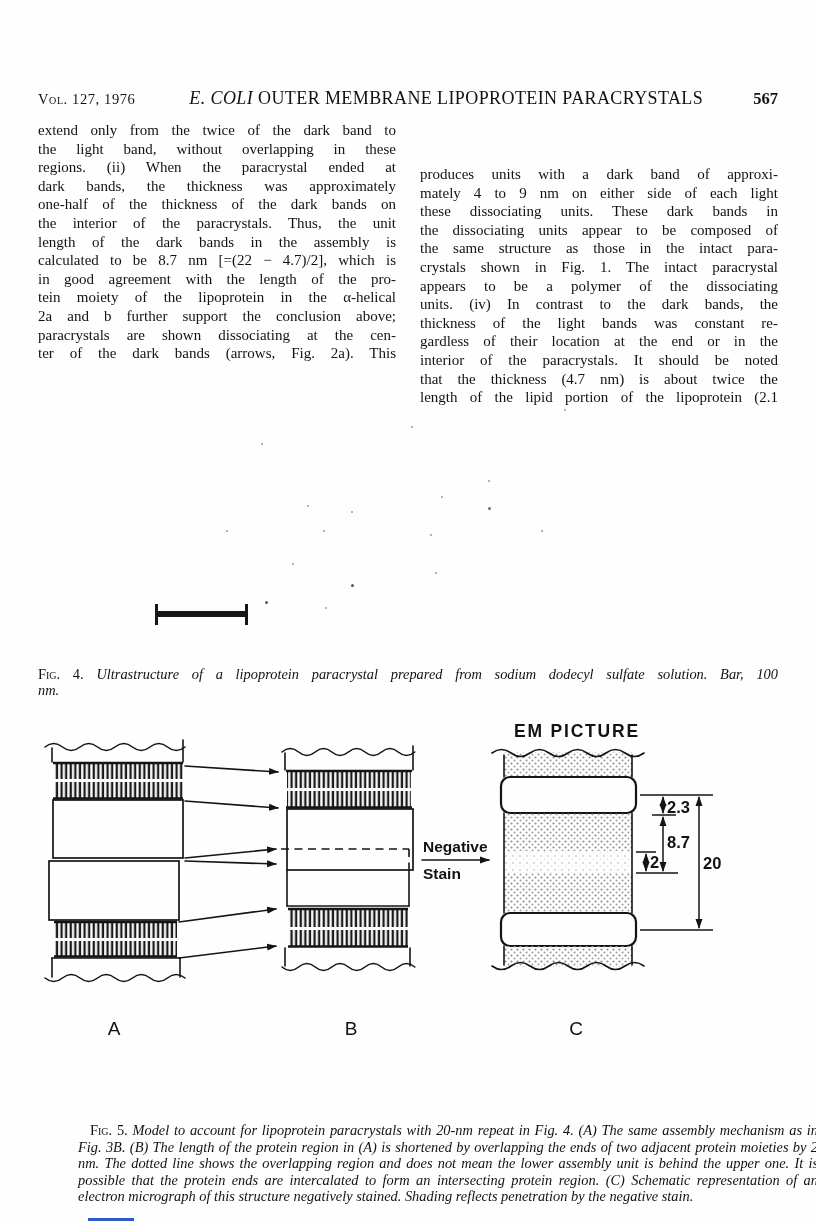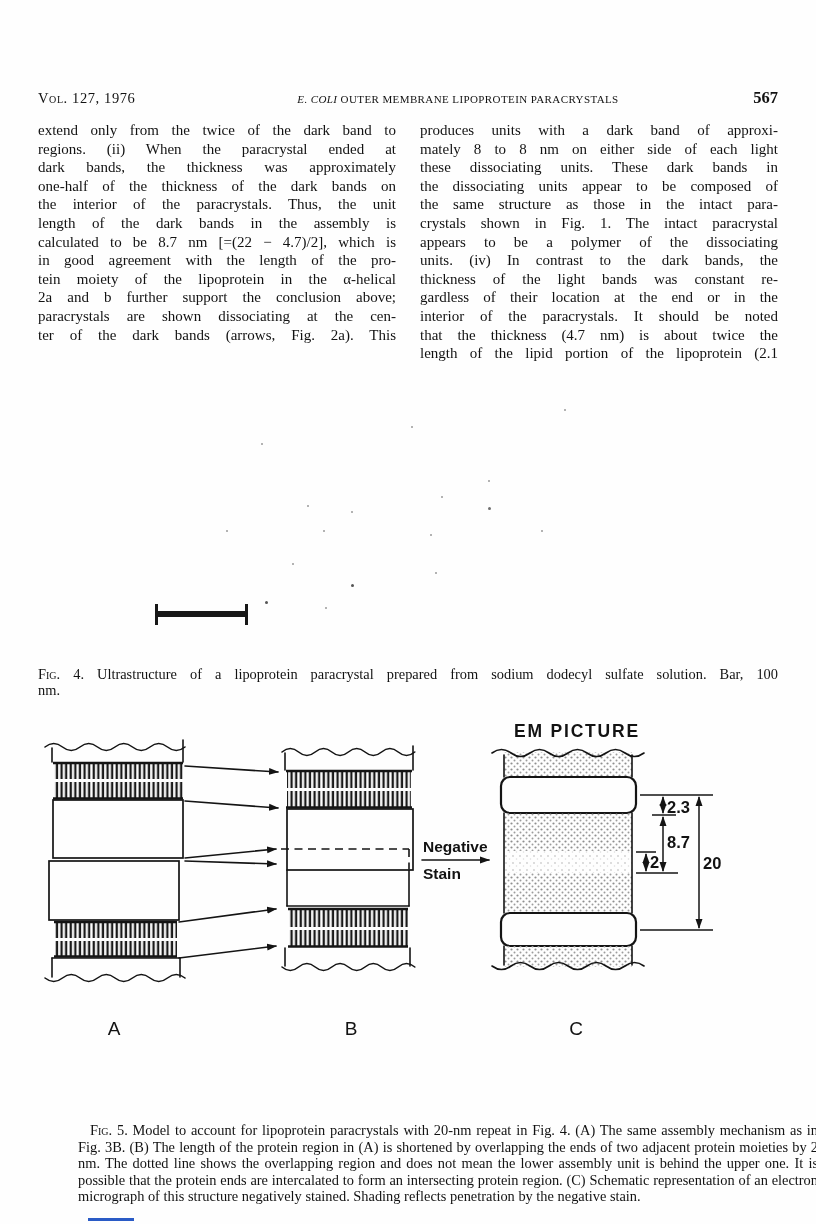--- a/index.html
+++ b/index.html
@@ -1,40 +1,40 @@
 <!DOCTYPE html>
 <html><head>
 <meta charset="utf-8">
 <style>
   html,body{margin:0;padding:0;background:#e8e8e8;}
   .page{position:relative;width:816px;height:1224px;background:#fefefe;margin:0 auto;
         font-family:"Liberation Serif",serif;color:#121212;overflow:hidden;}
   
   .hdr{position:absolute;left:38px;top:88px;width:740px;display:flex;align-items:baseline;gap:29px;}
   .hdr .vol{width:160px;font-variant:small-caps;font-size:14.5px;letter-spacing:.6px;}
-  .hdr .ttl{flex:1;text-align:center;font-size:11px;letter-spacing:.4px;white-space:nowrap;}
+  .hdr .ttl{flex:1;font-size:18px;letter-spacing:.4px;white-space:nowrap;}
   .hdr .ttl .ital{font-style:italic;}
   .hdr .pgnum{width:60px;text-align:right;font-weight:bold;font-size:16.5px;}
   
   .col{position:absolute;top:121px;width:358px;font-size:15px;line-height:18.6px;}
   .col-left{left:38px;}
-  .col-right{left:420px;}
+  .col-right{left:420px;margin-top:44px;}
   .tline{text-align:justify;text-align-last:justify;-moz-text-align-last:justify;white-space:normal;
          overflow:hidden;height:18.6px;}
   
   .sbar{position:absolute;left:157px;top:611px;width:90px;height:6px;background:#171717;}
   .scap{position:absolute;width:3px;height:21px;top:604px;background:#171717;}
   .speck{position:absolute;width:2px;height:2px;background:#9a9a9a;border-radius:50%;}
   
   .caption{position:absolute;left:38px;width:740px;font-size:14.4px;line-height:16.4px;}
   .cap4{top:666px;}
   .cap5{top:1108px;text-align:justify;text-indent:12px;margin-left:40px;}
   .capline{text-align:justify;text-align-last:justify;-moz-text-align-last:justify;height:16.4px;overflow:hidden;}
   .sc{font-variant:small-caps;}
-  .it{}
+  .it{font-style:italic;}
   
   svg.fig5{position:absolute;left:30px;top:700px;width:756px;height:345px;overflow:visible;}
   svg .ln{stroke:#141414;stroke-width:1.6;fill:none;stroke-linecap:round;}
   svg .thk{stroke:#141414;stroke-width:2.6;fill:none;}
   svg .box{fill:#fefefe;stroke:#141414;stroke-width:1.7;}
   svg .whiteband{fill:#fefefe;stroke:#141414;stroke-width:2.2;}
   svg .dash{stroke:#141414;stroke-width:1.6;fill:none;stroke-dasharray:8 5.5;}
   svg .dim{stroke:#141414;stroke-width:1.5;fill:none;}
   svg text{fill:#121212;}
   svg .sans{font-family:"Liberation Sans",sans-serif;}
@@ -50,35 +50,36 @@
 <div class="page">
 
   <div class="hdr">
     <span class="vol">Vol. 127, 1976</span>
     <span class="ttl"><span class="ital">E. COLI</span><span> OUTER MEMBRANE LIPOPROTEIN PARACRYSTALS</span></span>
     <span class="pgnum">567</span>
   </div>
 
   <div class="col col-left">
       <div class="tline">extend only from the twice of the dark band to</div>
+      <div class="tline">the light band, without overlapping in these</div>
       <div class="tline">regions. (ii) When the paracrystal ended at</div>
       <div class="tline">dark bands, the thickness was approximately</div>
       <div class="tline">one-half of the thickness of the dark bands on</div>
       <div class="tline">the interior of the paracrystals. Thus, the unit</div>
       <div class="tline">length of the dark bands in the assembly is</div>
       <div class="tline">calculated to be 8.7 nm [=(22 − 4.7)/2], which is</div>
       <div class="tline">in good agreement with the length of the pro-</div>
       <div class="tline">tein moiety of the lipoprotein in the α-helical</div>
       <div class="tline">2a and b further support the conclusion above;</div>
       <div class="tline">paracrystals are shown dissociating at the cen-</div>
       <div class="tline">ter of the dark bands (arrows, Fig. 2a). This</div>
     </div>
   <div class="col col-right">
       <div class="tline">produces units with a dark band of approxi-</div>
-      <div class="tline">mately 8 to 8 nm on either side of each light</div>
+      <div class="tline">mately 4 to 9 nm on either side of each light</div>
       <div class="tline">these dissociating units. These dark bands in</div>
       <div class="tline">the dissociating units appear to be composed of</div>
       <div class="tline">the same structure as those in the intact para-</div>
       <div class="tline">crystals shown in Fig. 1. The intact paracrystal</div>
       <div class="tline">appears to be a polymer of the dissociating</div>
       <div class="tline">units. (iv) In contrast to the dark bands, the</div>
       <div class="tline">thickness of the light bands was constant re-</div>
       <div class="tline">gardless of their location at the end or in the</div>
       <div class="tline">interior of the paracrystals. It should be noted</div>
       <div class="tline">that the thickness (4.7 nm) is about twice the</div>

